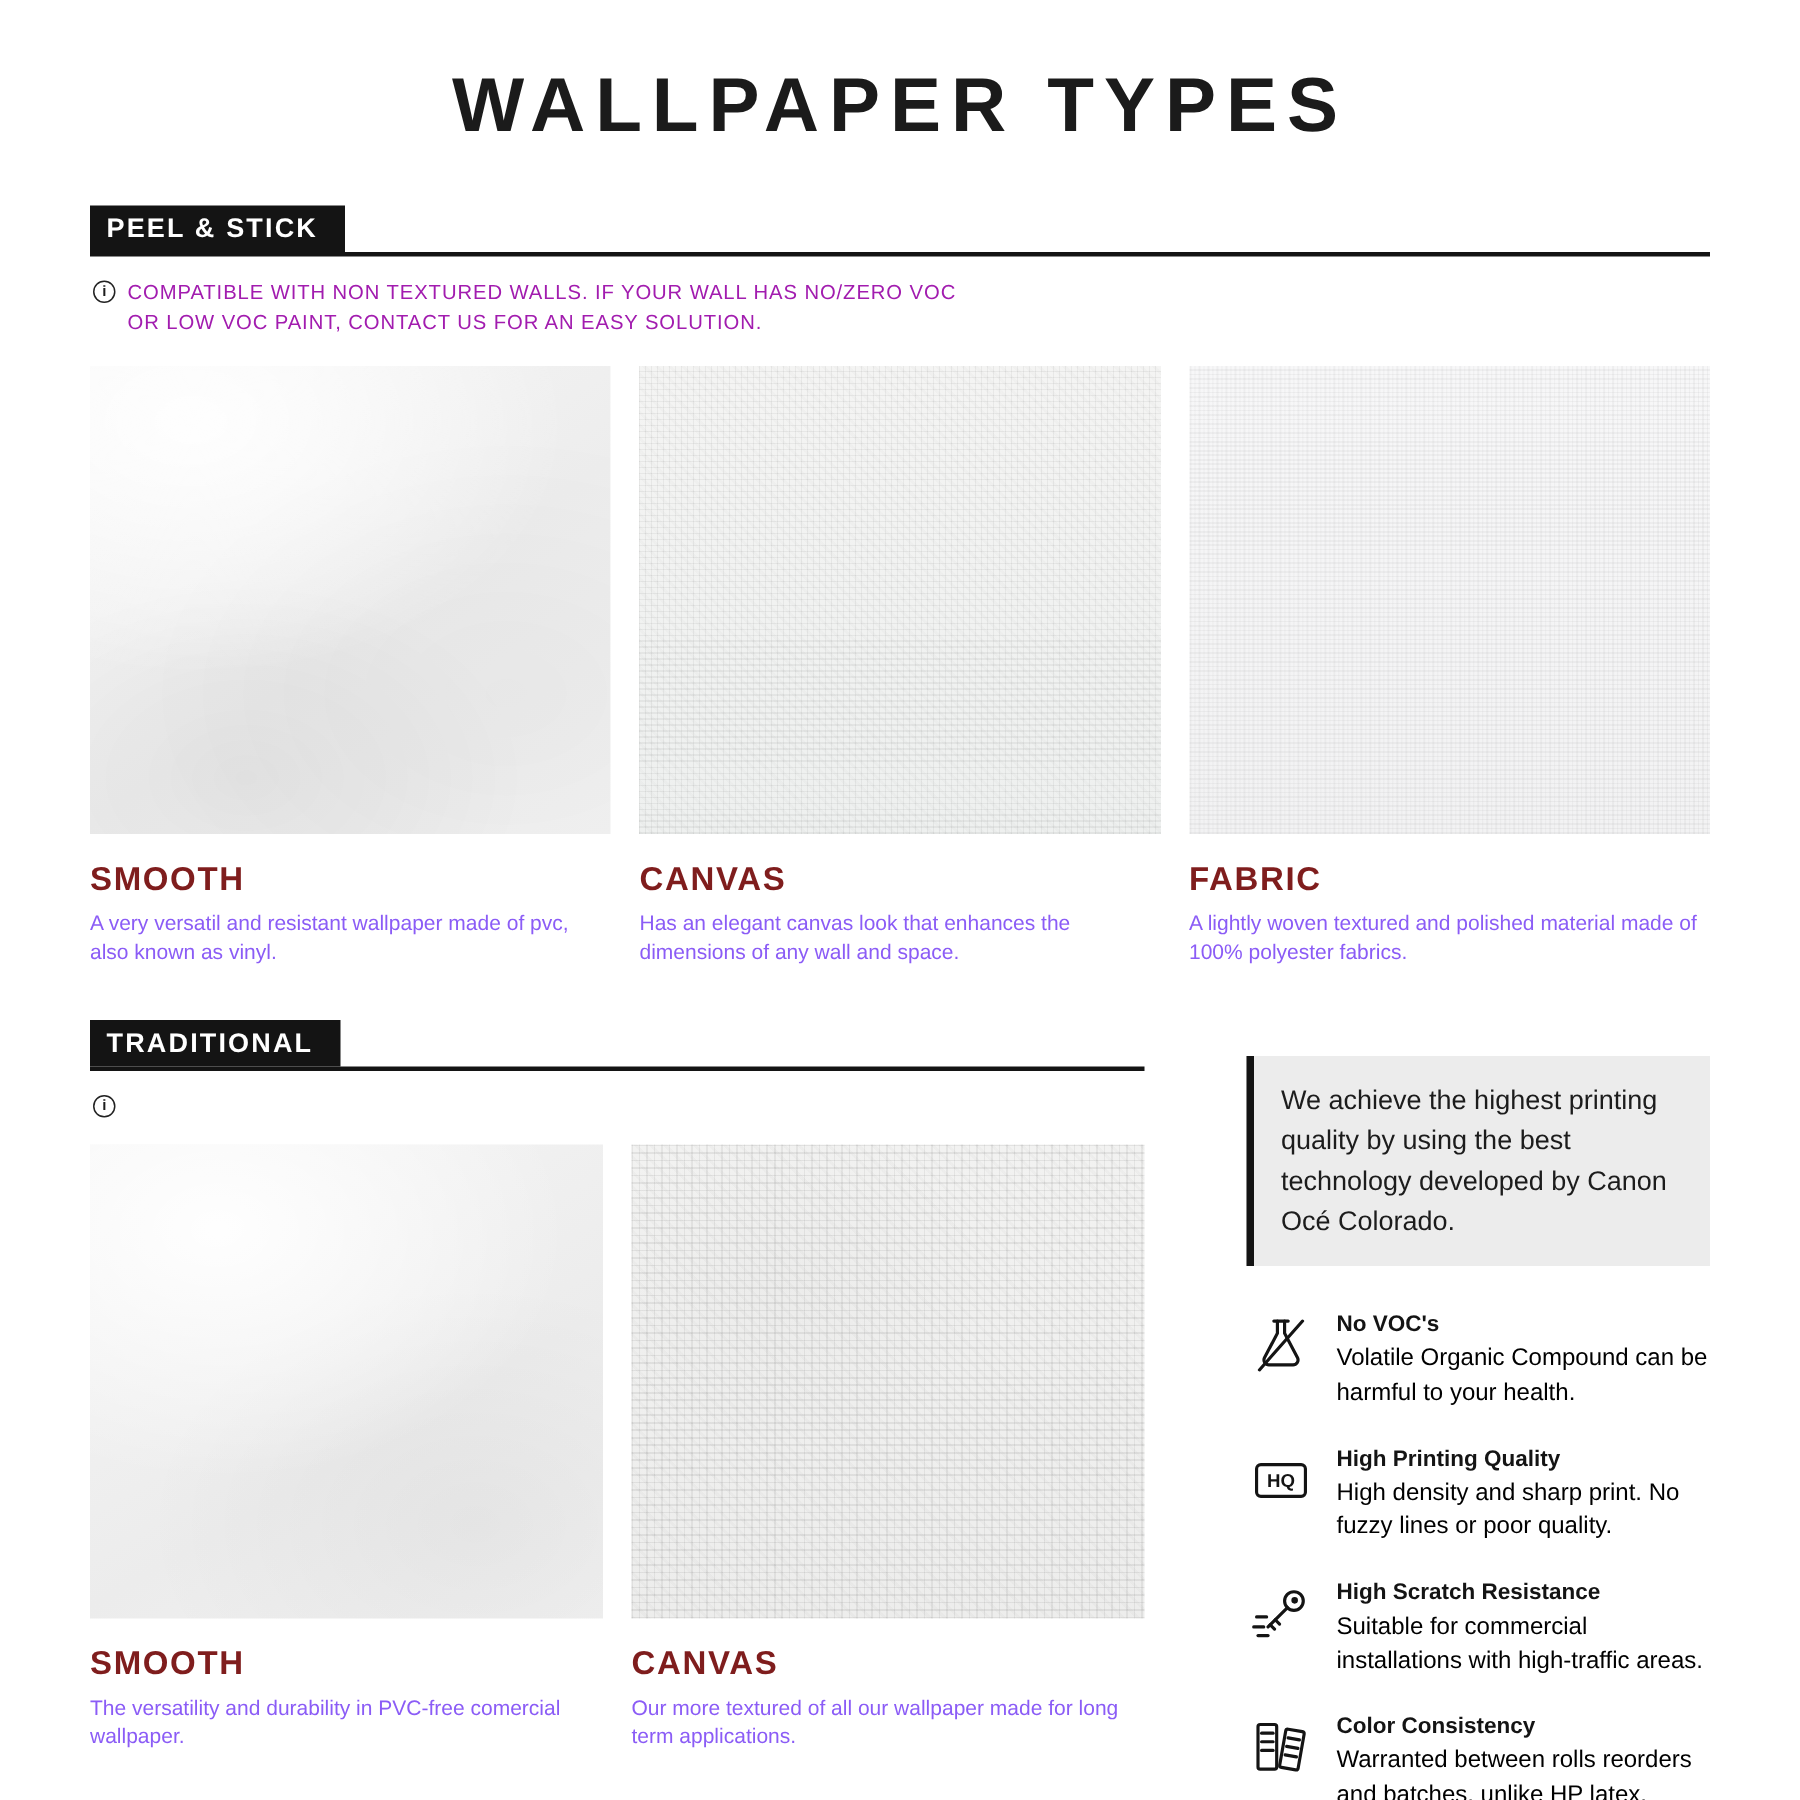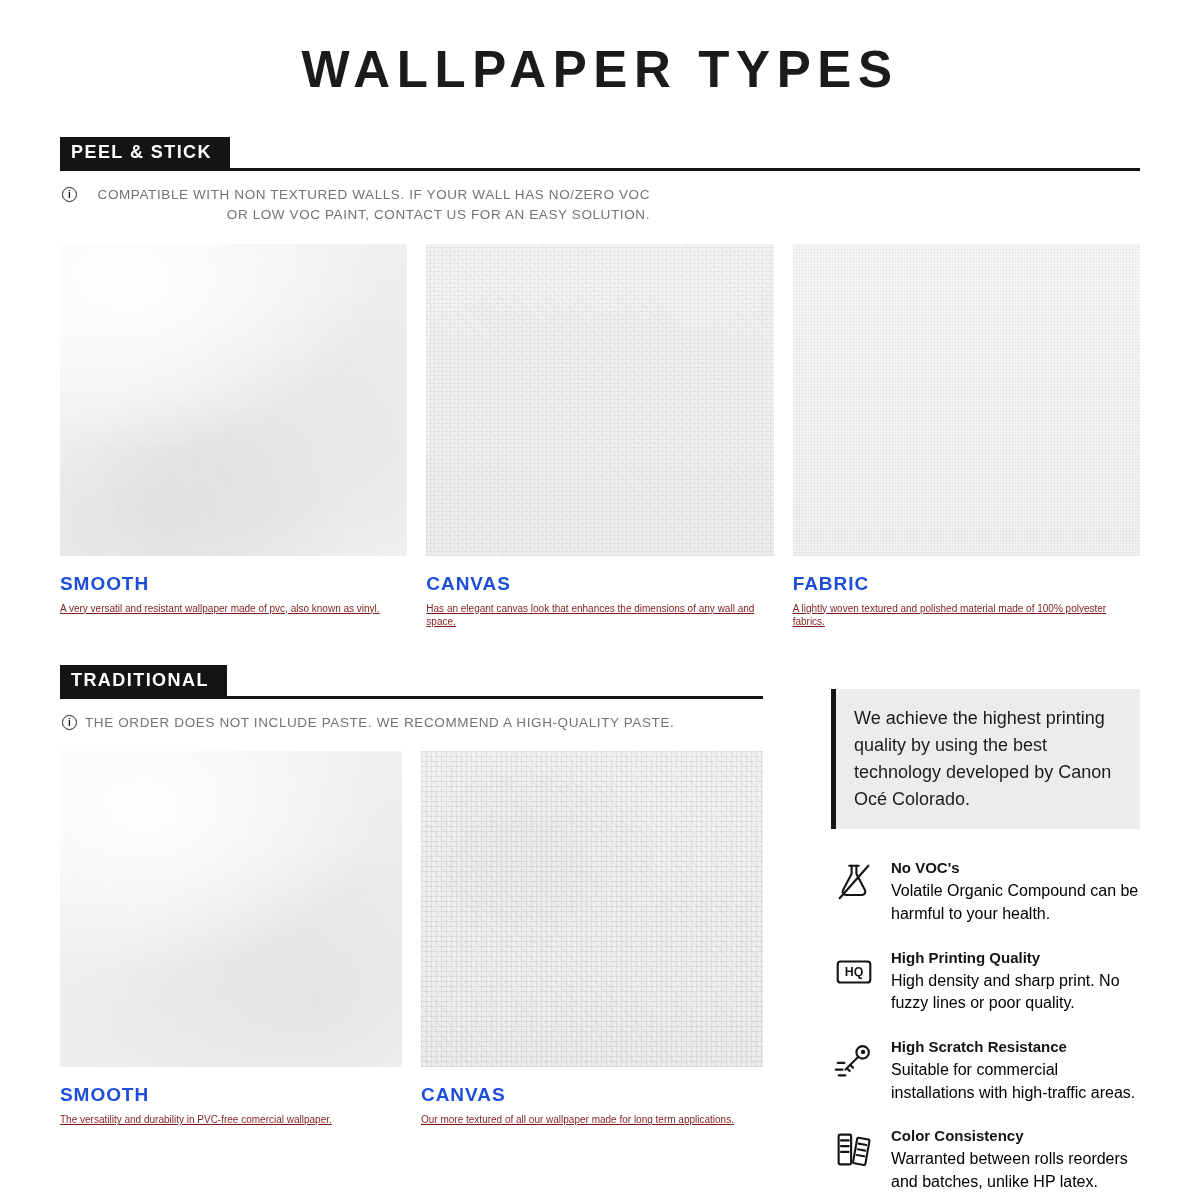--- a/index.html
+++ b/index.html
@@ -44,23 +44,22 @@
     align-items: center;
     justify-content: center;
     margin-top: 2px;
   }
   .note-text {
     font-size: 13.5px;
     letter-spacing: 0.045em;
     line-height: 1.5;
     max-width: 565px;
     font-weight: 500;
-    color: #737373;
+    color: #a21caf;
     text-transform: uppercase;
-    text-align: right;
   }
   .note-text.wide { max-width: 660px; }
 
   .grid3 { display: grid; grid-template-columns: repeat(3, 1fr); gap: 19px; }
   .grid2 { display: grid; grid-template-columns: repeat(2, 1fr); gap: 19px; }
 
   .swatch { height: 312px; }
   .grid2 .swatch { height: 316px; }
 
   .texture-smooth {
@@ -92,32 +91,31 @@
       linear-gradient(#f2f2f1, #ededec);
   }
   .texture-fabric {
     background-image:
       repeating-linear-gradient(0deg, rgba(0,0,0,0.035) 0px, rgba(0,0,0,0.035) 1px, rgba(0,0,0,0) 1px, rgba(0,0,0,0) 3px),
       repeating-linear-gradient(90deg, rgba(0,0,0,0.035) 0px, rgba(0,0,0,0.035) 1px, rgba(0,0,0,0) 1px, rgba(0,0,0,0) 3px),
       linear-gradient(#f7f7f8, #f2f2f3);
   }
 
   .card h3 {
-    font-size: 19px;
+    font-size: 22px;
     font-weight: 700;
     letter-spacing: 0.05em;
     margin: 17px 0 7px 0;
-    color: #1d4ed8;
+    color: #7f1d1d;
   }
   .card p {
-    font-size: 10px;
+    font-size: 14px;
     line-height: 1.38;
-    color: #7f1d1d;
+    color: #8b5cf6;
     max-width: 348px;
-    text-decoration: underline;
   }
 
   .bottom { display: flex; gap: 68px; margin-top: 36px; }
   .bottom-left { flex: 0 0 703px; }
   .bottom-right { flex: 1; padding-top: 24px; }
 
   .quality-box {
     background: #ececec;
     border-left: 5px solid #141414;
     padding: 16px 18px;
@@ -176,21 +174,20 @@
 
   <div class="bottom">
 
     <div class="bottom-left">
       <div class="section-head">
         <span class="badge">TRADITIONAL</span>
       </div>
 
       <div class="note">
         <span class="info-circle">i</span>
-        <span class="note-text wide">THE ORDER DOES NOT INCLUDE PASTE. WE RECOMMEND A HIGH-QUALITY PASTE.</span>
       </div>
 
       <div class="grid2">
         <div class="card">
           <div class="swatch texture-smooth2"></div>
           <h3>SMOOTH</h3>
           <p>The versatility and durability in PVC-free comercial wallpaper.</p>
         </div>
         <div class="card">
           <div class="swatch texture-canvas-rough"></div>

